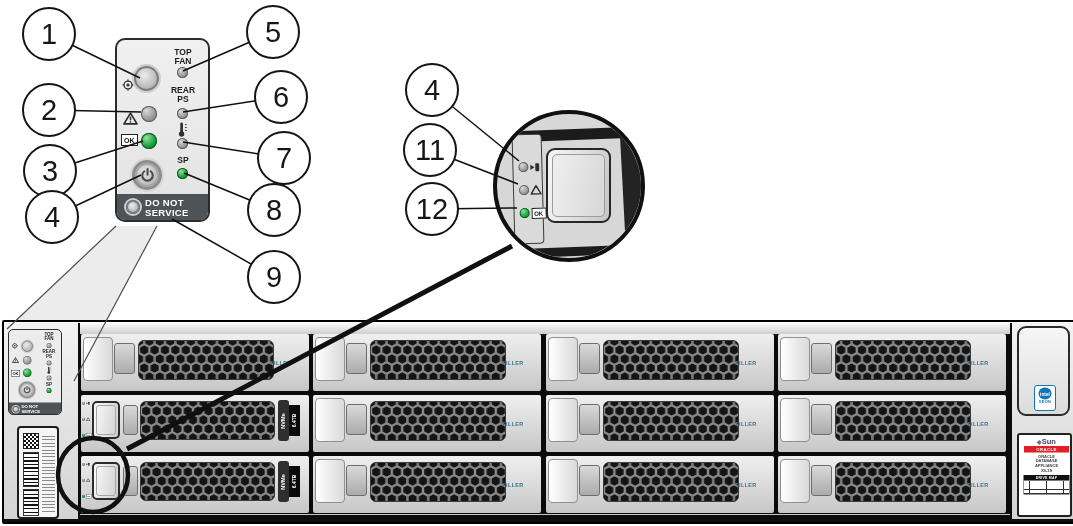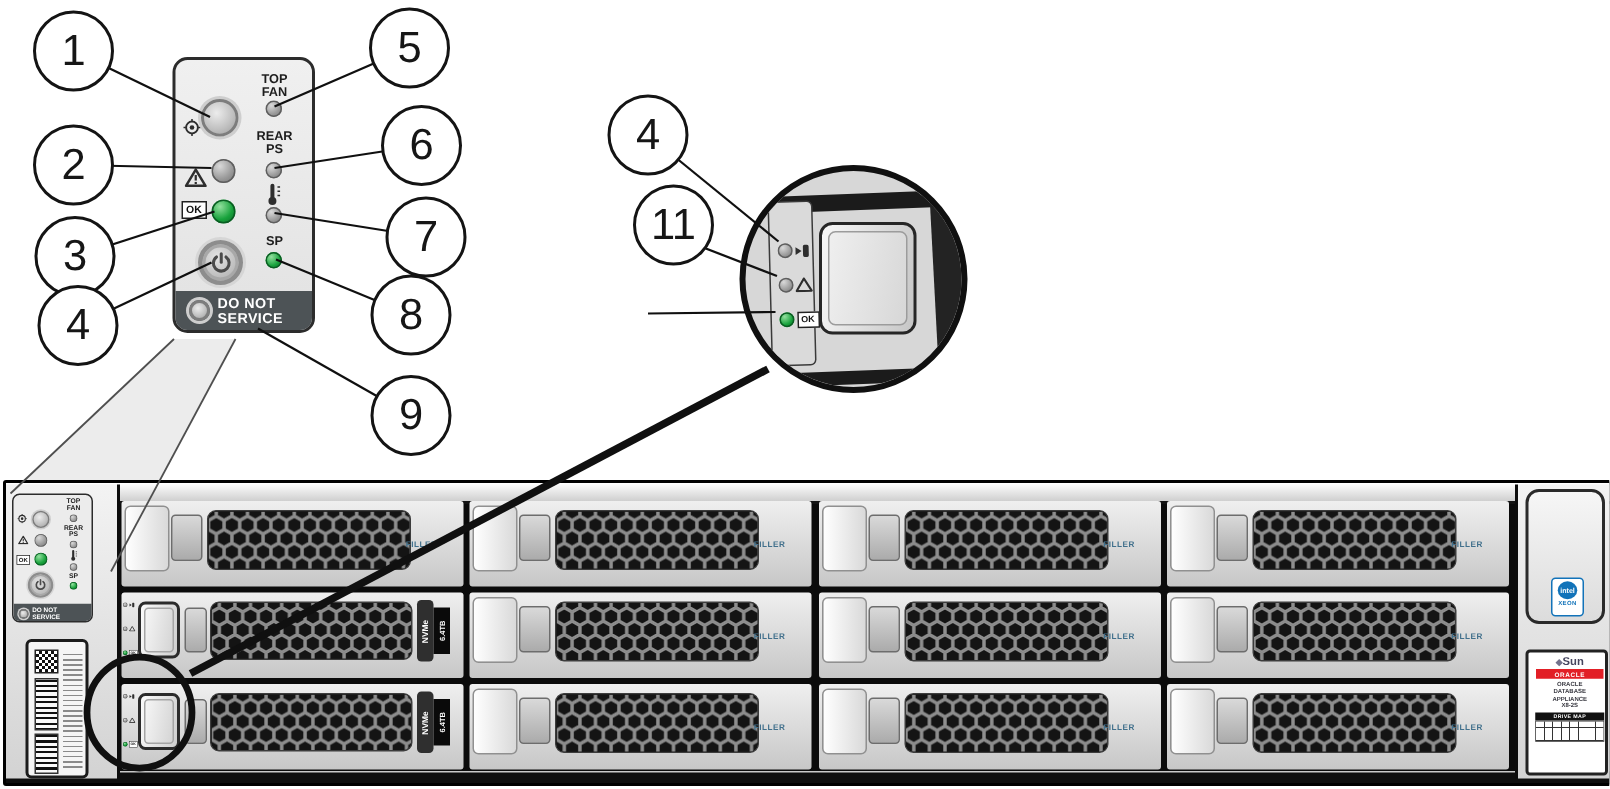--- a/index.html
+++ b/index.html
@@ -496,17 +496,20 @@
     </div>
   <div class="callout" style="left:247px;top:183px">
       <span>8</span>
     </div>
   <div class="callout" style="left:247px;top:250px">
       <span>9</span>
     </div>
   <div class="callout" style="left:405px;top:63px">
       <span>4</span>
     </div>
-  <div class="callout" style="left:422px;top:123px">
+  <div class="callout" style="left:403px;top:123px">
       <span>11</span>
     </div>
+  <div class="callout" style="left:405px;top:182px">
+      <span>12</span>
+    </div>
 
 </div>
 
 </body></html>

